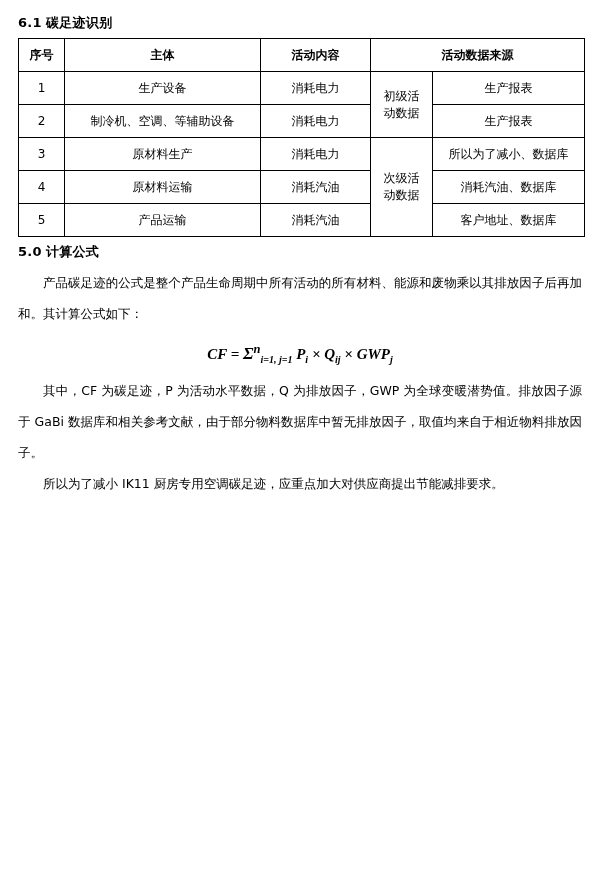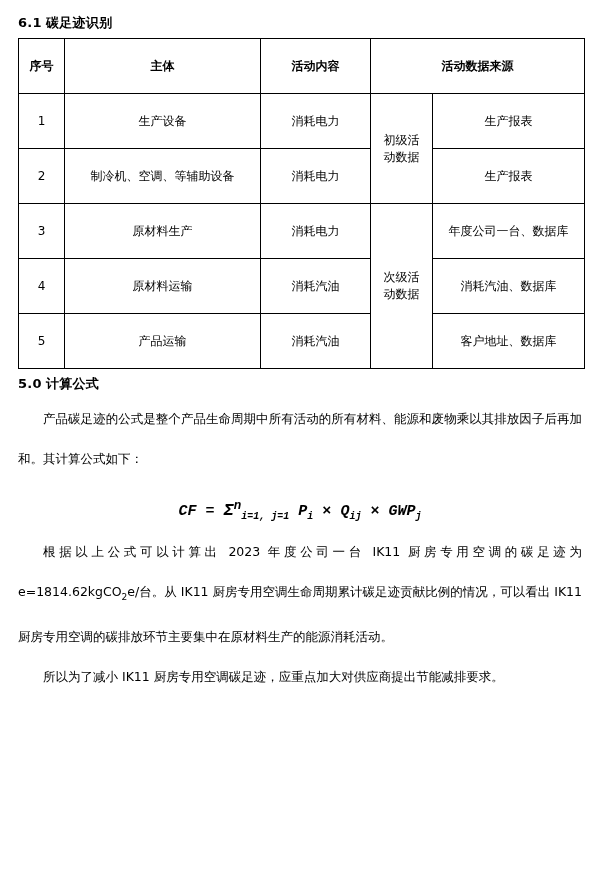--- a/index.html
+++ b/index.html
@@ -36,45 +36,45 @@
     table-layout: fixed;
     margin: 4px 0 6px 0;
   }
   table.cf-table th,
   table.cf-table td {
     border: 1px solid #000000;
     text-align: center;
     vertical-align: middle;
     font-size: 12px;
     height: 30px;
-    padding: 12px 2px;
+    padding: 1px 2px;
   }
   table.cf-table th {
     font-weight: bold;
   }
   .col-no    { width: 46px; }
   .col-sub   { width: 196px; }
   .col-act   { width: 110px; }
   .col-grp   { width: 62px; }
   .col-src   { width: 152px; }
 
   p.body-text {
     font-size: 12.5px;
-    line-height: 40px;
+    line-height: 31px;
     margin: 0;
     text-align: justify;
     text-indent: 2em;
   }
   .formula {
     text-align: center;
-    font-family: Liberation Mono, monospace;
+    font-family: Liberation Serif, serif;
     font-weight: bold;
     font-style: italic;
     font-size: 15px;
-    margin: 20px 0 10px 0;
+    margin: 13px 0 10px 0;
   }
   .formula .big {
     font-size: 17px;
   }
   .formula sub {
     font-size: 10px;
     font-style: italic;
   }
   sub.small { font-size: 9px; }
 </style>
@@ -115,21 +115,21 @@
         <td>2</td>
         <td>制冷机、空调、等辅助设备</td>
         <td>消耗电力</td>
         <td>生产报表</td>
       </tr>
       <tr>
         <td>3</td>
         <td>原材料生产</td>
         <td>消耗电力</td>
         <td rowspan="3">次级活<br>动数据</td>
-        <td>年度公司一台、数据库</td>
+        <td>所以为了减小、数据库</td>
       </tr>
       <tr>
         <td>4</td>
         <td>原材料运输</td>
         <td>消耗汽油</td>
         <td>消耗汽油、数据库</td>
       </tr>
       <tr>
         <td>5</td>
         <td>产品运输</td>
@@ -149,22 +149,22 @@
     <span>CF</span>
     <span>=</span>
     <span class="big">Σ</span><sup>n</sup><sub>i=1, j=1</sub>
     <span>P</span><sub>i</sub>
     <span>×</span>
     <span>Q</span><sub>ij</sub>
     <span>×</span>
     <span>GWP</span><sub>j</sub>
   </div>
 
+  <p class="body-text">其中，CF 为碳足迹，P 为活动水平数据，Q 为排放因子，GWP 为全球变暖潜势值。排放因子源于 GaBi 数据库和相关参考文献，由于部分物料数据库中暂无排放因子，取值均来自于相近物料排放因子。</p>
 
 
-  <p class="body-text"><span>根据以上公式可以计算出 2023 年度公司一台 IK11 厨房专用空调的碳足迹为 e=1814.62kgCO</span><sub class="small">2</sub><span>e/台。从 IK11 厨房专用空调生命周期累计碳足迹贡献比例的情况，可以看出 IK11 厨房专用空调的碳排放环节主要集中在原材料生产的能源消耗活动。</span></p>
 
   <p class="body-text">所以为了减小 IK11 厨房专用空调碳足迹，应重点加大对供应商提出节能减排要求。</p>
 
 
 
 
 </div>
 
 </body></html>

